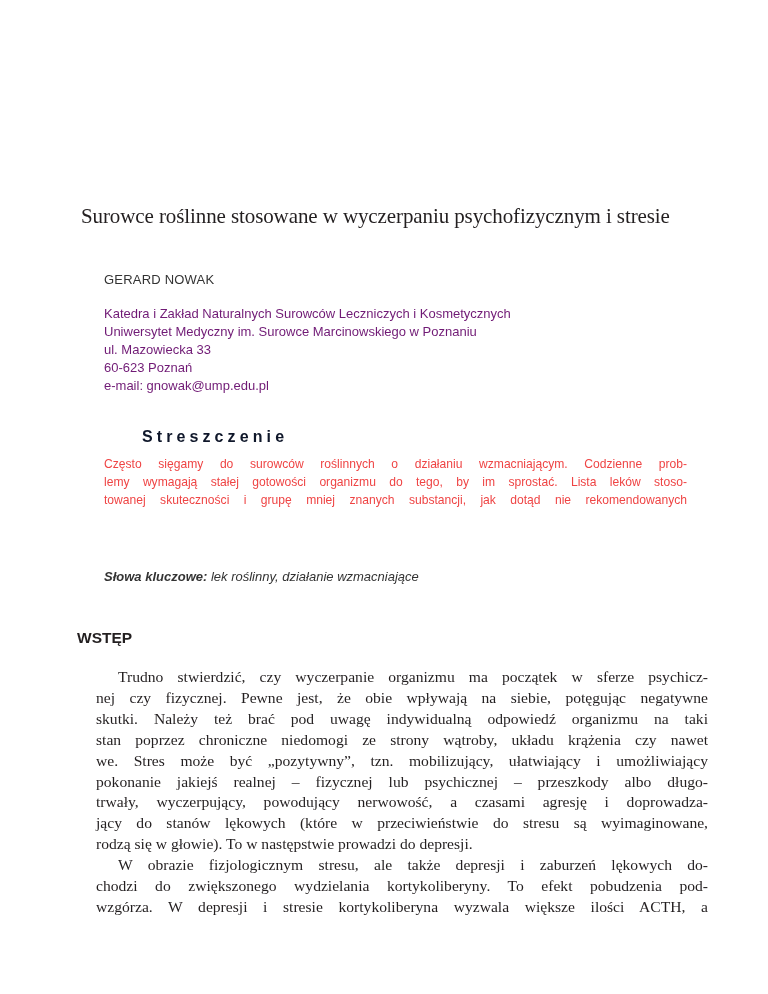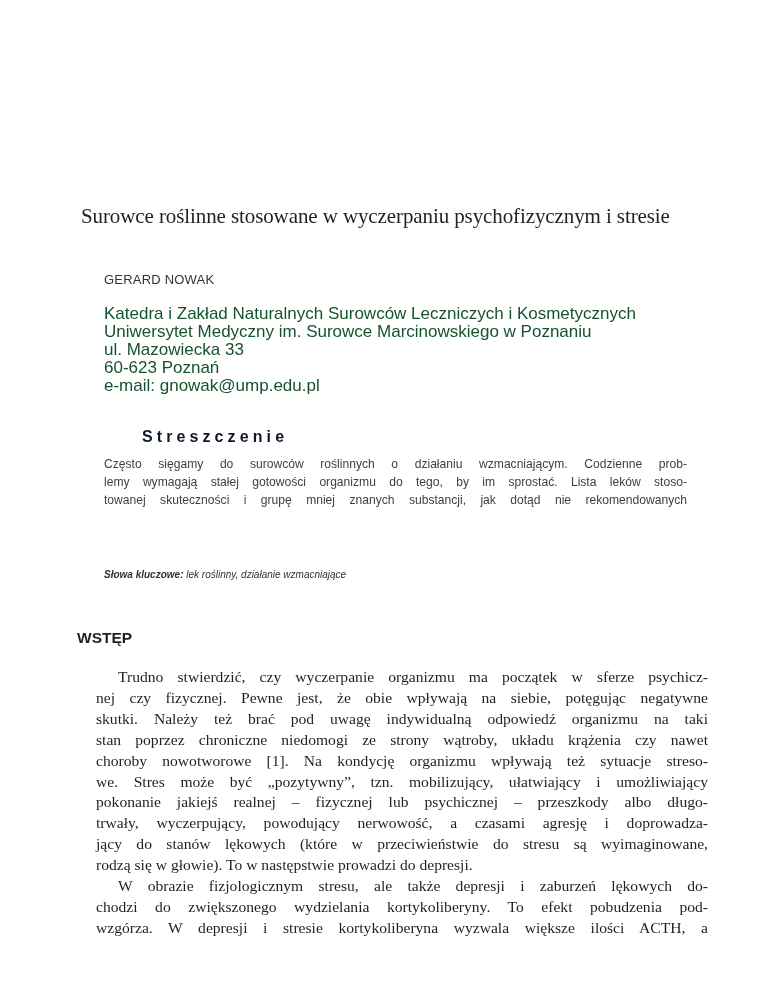--- a/index.html
+++ b/index.html
@@ -1,25 +1,25 @@
 <!DOCTYPE html>
 <html><head>
 <meta charset="utf-8">
 <style>
   html,body{margin:0;padding:0;background:#fff;}
   body{width:768px;height:994px;position:relative;overflow:hidden;color:#231f20;font-family:"Liberation Serif","DejaVu Serif",serif;}
   .title{position:absolute;left:81px;top:204px;font-size:21px;letter-spacing:-0.1px;white-space:nowrap;}
   .author{position:absolute;left:104px;top:272px;font-family:"Liberation Sans","DejaVu Sans",sans-serif;font-size:13px;letter-spacing:0.2px;color:#333;}
-  .affil{position:absolute;left:104px;top:305px;font-family:"Liberation Sans","DejaVu Sans",sans-serif;font-size:17px;line-height:18px;color:#14532d;}
+  .affil{position:absolute;left:104px;top:305px;font-family:"Liberation Sans","DejaVu Sans",sans-serif;font-size:13px;line-height:18px;color:#701a75;}
   .affil div{white-space:nowrap;}
   .abs-head{position:absolute;left:104px;top:428px;font-family:"Liberation Sans","DejaVu Sans",sans-serif;font-size:16px;font-weight:bold;letter-spacing:4.1px;color:#0f172a;margin-left:38px;}
-  .abs-text{position:absolute;left:104px;top:455px;width:583px;font-family:"Liberation Sans","DejaVu Sans",sans-serif;font-size:12.1px;line-height:18.2px;text-align:justify;color:#404040;}
+  .abs-text{position:absolute;left:104px;top:455px;width:583px;font-family:"Liberation Sans","DejaVu Sans",sans-serif;font-size:12.1px;line-height:18.2px;text-align:justify;color:#ef4444;}
   .abs-text div{text-align:justify;text-align-last:justify;white-space:nowrap;}
   .abs-text div.last{text-align-last:left;}
-  .keywords{position:absolute;left:104px;top:569px;font-family:"Liberation Sans","DejaVu Sans",sans-serif;font-size:10px;font-style:italic;color:#333;}
+  .keywords{position:absolute;left:104px;top:569px;font-family:"Liberation Sans","DejaVu Sans",sans-serif;font-size:13px;font-style:italic;color:#333;}
   .keywords b{font-weight:bold;}
   .section{position:absolute;left:77px;top:629px;font-family:"Liberation Sans","DejaVu Sans",sans-serif;font-size:15.5px;font-weight:bold;}
   .body-text{position:absolute;left:96px;top:667px;width:612px;font-size:15.6px;line-height:20.9px;}
   .body-text div{white-space:nowrap;text-align:justify;text-align-last:justify;}
   .body-text div.last{text-align-last:left;}
   .body-text div.indent{padding-left:22px;}
 </style>
 </head>
 <body>
 
@@ -45,21 +45,20 @@
 
 <div class="keywords"><b>Słowa kluczowe:</b><span> lek roślinny, działanie wzmacniające</span></div>
 
 <div class="section">WSTĘP</div>
 
 <div class="body-text">
   <div class="indent">Trudno stwierdzić, czy wyczerpanie organizmu ma początek w sferze psychicz-</div>
   <div>nej czy fizycznej. Pewne jest, że obie wpływają na siebie, potęgując negatywne</div>
   <div>skutki. Należy też brać pod uwagę indywidualną odpowiedź organizmu na taki</div>
   <div>stan poprzez chroniczne niedomogi ze strony wątroby, układu krążenia czy nawet</div>
-  <div>choroby nowotworowe [1]. Na kondycję organizmu wpływają też sytuacje streso-</div>
   <div>we. Stres może być „pozytywny”, tzn. mobilizujący, ułatwiający i umożliwiający</div>
   <div>pokonanie jakiejś realnej – fizycznej lub psychicznej – przeszkody albo długo-</div>
   <div>trwały, wyczerpujący, powodujący nerwowość, a czasami agresję i doprowadza-</div>
   <div>jący do stanów lękowych (które w przeciwieństwie do stresu są wyimaginowane,</div>
   <div class="last">rodzą się w głowie). To w następstwie prowadzi do depresji.</div>
   <div class="indent">W obrazie fizjologicznym stresu, ale także depresji i zaburzeń lękowych do-</div>
   <div>chodzi do zwiększonego wydzielania kortykoliberyny. To efekt pobudzenia pod-</div>
   <div>wzgórza. W depresji i stresie kortykoliberyna wyzwala większe ilości ACTH, a</div>
 </div>
 

